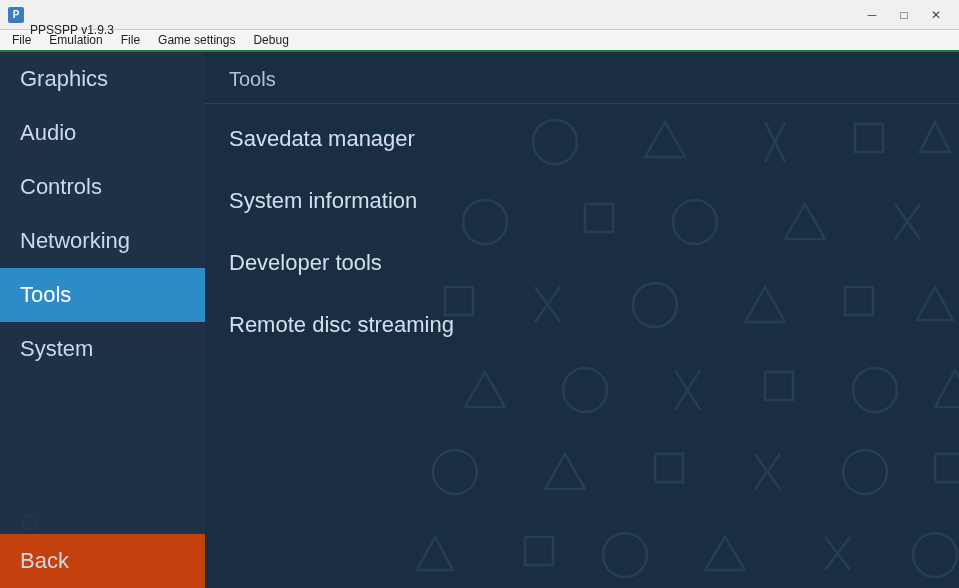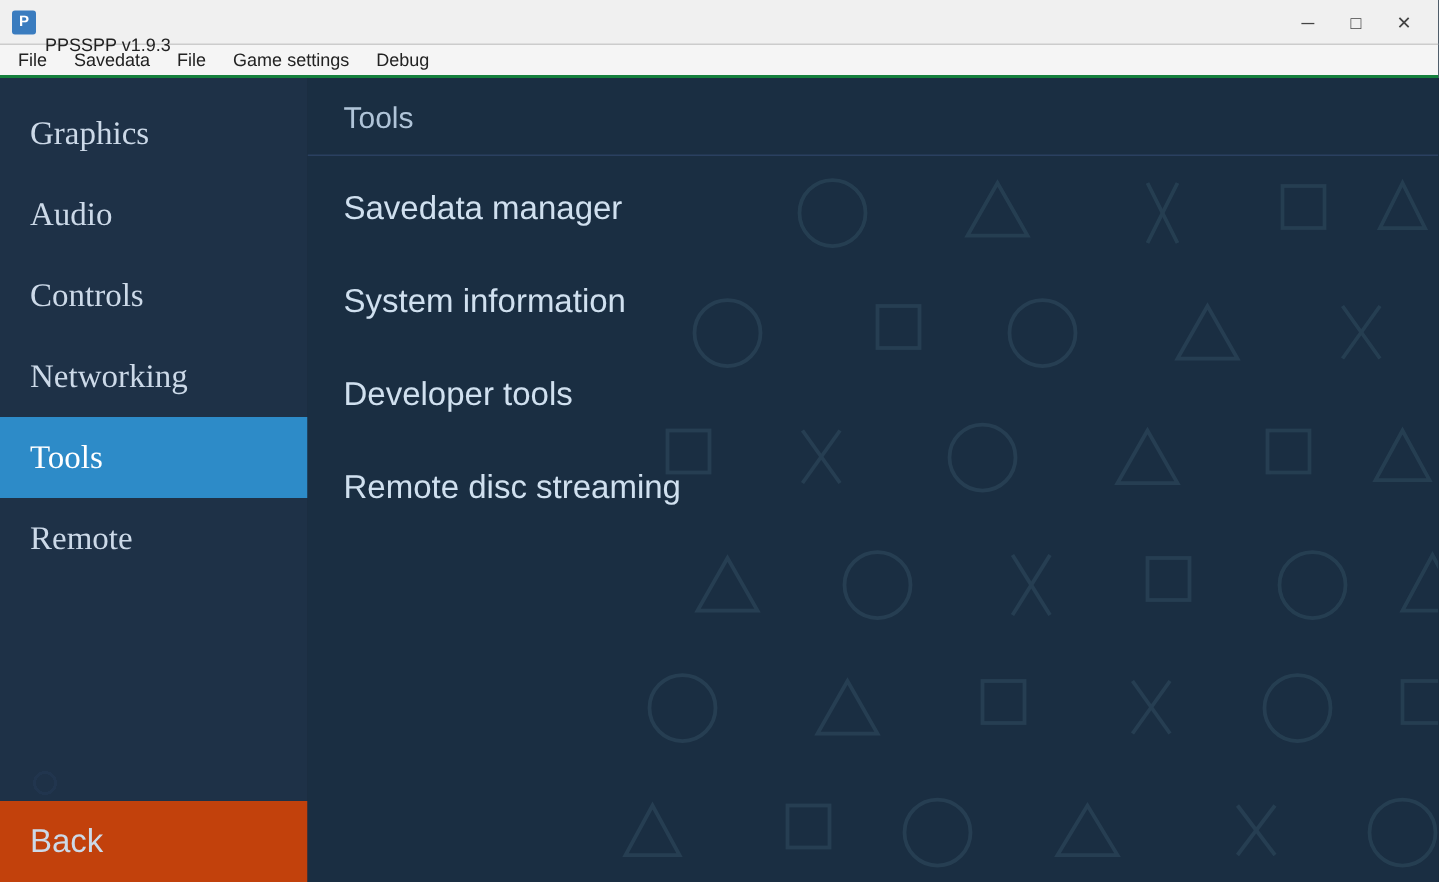--- a/index.html
+++ b/index.html
@@ -102,22 +102,20 @@
       inset: 0;
       background-image:
         radial-gradient(circle 8px at 30px 470px, transparent 6px, #2a4060 6px, #2a4060 8px, transparent 8px),
         radial-gradient(circle 8px at 80px 510px, transparent 6px, #2a4060 6px, #2a4060 8px, transparent 8px);
       opacity: 0.3;
       pointer-events: none;
     }
 
     .sidebar-items {
       flex: 1;
-      padding-top: 10px;
-      font-family: Liberation Serif, serif;
     }
 
     .sidebar-nav-item {
       display: flex;
       align-items: center;
       padding: 14px 20px;
       font-size: 22px;
       font-weight: 400;
       color: #ccd9e8;
       cursor: pointer;
@@ -192,21 +190,21 @@
   </div>
   <div class="title-bar-controls">
     <button class="title-bar-btn">─</button>
     <button class="title-bar-btn">□</button>
     <button class="title-bar-btn close">✕</button>
   </div>
 </div>
 
 <div class="menu-bar">
   <span class="menu-item">File</span>
-  <span class="menu-item">Savedata</span>
+  <span class="menu-item">Emulation</span>
   <span class="menu-item">File</span>
   <span class="menu-item">Game settings</span>
   <span class="menu-item">Debug</span>
 </div>
 
 <div class="main">
 
   <div class="sidebar">
     <div class="sidebar-items">
       <div class="sidebar-nav-item">
@@ -218,21 +216,21 @@
       <div class="sidebar-nav-item">
         <span>Controls</span>
       </div>
       <div class="sidebar-nav-item">
         <span>Networking</span>
       </div>
       <div class="sidebar-nav-item active">
         <span>Tools</span>
       </div>
       <div class="sidebar-nav-item">
-        <span>Remote</span>
+        <span>System</span>
       </div>
     </div>
 
     <svg class="psp-bg-svg" viewBox="0 0 205 200" preserveAspectRatio="xMidYMid slice">
 
       <line x1="30" y1="440" x2="50" y2="460" stroke="#7ab" stroke-width="3"></line>
       <line x1="50" y1="440" x2="30" y2="460" stroke="#7ab" stroke-width="3"></line>
 
       <circle cx="90" cy="490" r="12" fill="none" stroke="#7ab" stroke-width="3"></circle>
 

